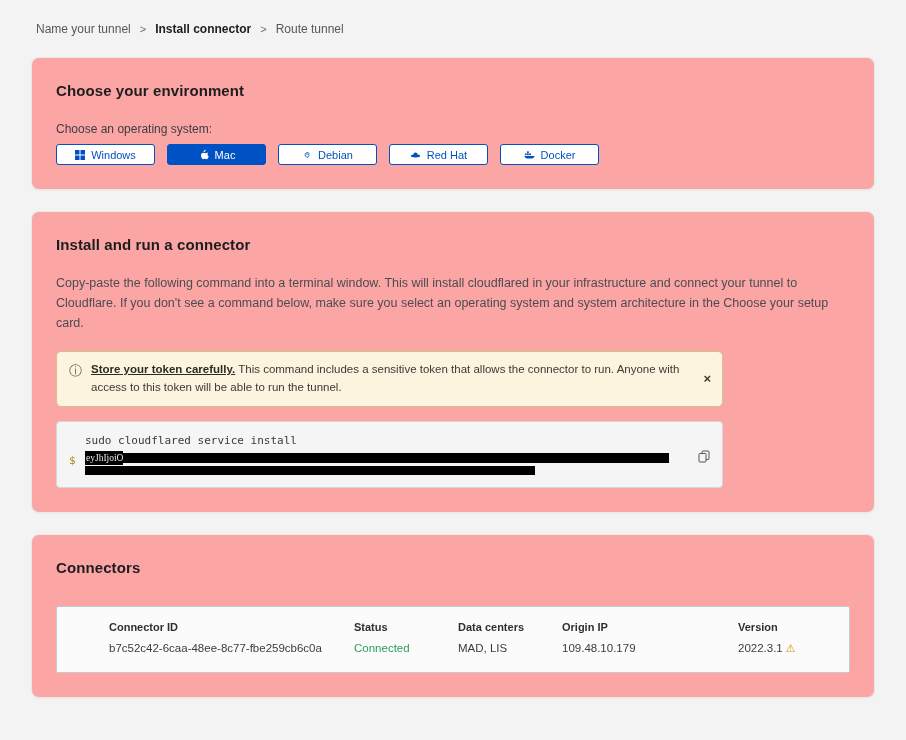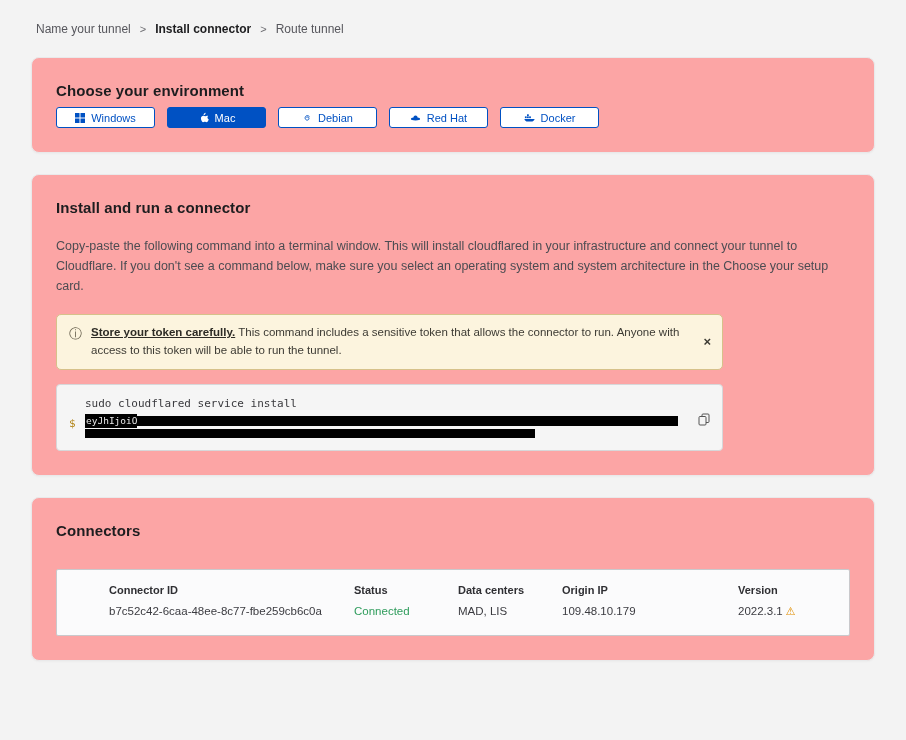--- a/index.html
+++ b/index.html
@@ -62,21 +62,21 @@
     margin-top: 14px; width: 667px;
     background: #f5f5f5; border: 1px solid #d7d7d9; border-radius: 4px;
     padding: 9px 44px 12px 28px;
     font-family: "DejaVu Sans Mono", "Liberation Mono", monospace;
     font-size: 11px; color: #39393d; position: relative;
   }
   .codeblock .line { line-height: 20px; white-space: pre; }
   .codeblock .prompt { position: absolute; left: 12px; top: 29px; line-height: 20px; color: #b4881e; }
   .copy-ic { position: absolute; right: 12px; top: 28px; cursor: pointer; color: #555; }
   .tok-line { line-height: 12px; display: flex; align-items: center; }
-  .tok-prefix { background: #000; color: #e8e8e8; font-size: 9.5px; padding: 1px 0 1px 1px; }
+  .tok-prefix { background: #000; color: #e8e8e8; font-size: 9.5px; padding: 1px 0 1px 1px; font-family: Liberation Serif, serif; }
   .bar { display: inline-block; background: #000; height: 10px; }
   .bar1 { width: 546px; }
   .bar2 { width: 450px; height: 9px; margin-top: 1px; }
 
   
   .table {
     margin-top: 30px; border: 1px solid #c9c9cc; border-radius: 2px;
     background: #fbfbfc;
   }
   .trow {
@@ -97,20 +97,21 @@
   <div class="breadcrumb">
     <span class="crumb">Name your tunnel</span>
     <span class="sep">&gt;</span>
     <span class="crumb active">Install connector</span>
     <span class="sep">&gt;</span>
     <span class="crumb">Route tunnel</span>
   </div>
 
   <div class="card">
     <div class="card-title">Choose your environment</div>
+    <div class="os-label">Choose an operating system:</div>
     <div class="os-row">
 
       <button class="os-btn">
         <span style="display:inline-flex;">
           <svg width="10" height="10" viewBox="0 0 12 12" fill="currentColor">
               <rect x="0" y="0" width="5.4" height="5.4"></rect>
               <rect x="6.6" y="0" width="5.4" height="5.4"></rect>
               <rect x="0" y="6.6" width="5.4" height="5.4"></rect>
               <rect x="6.6" y="6.6" width="5.4" height="5.4"></rect>
             </svg>

